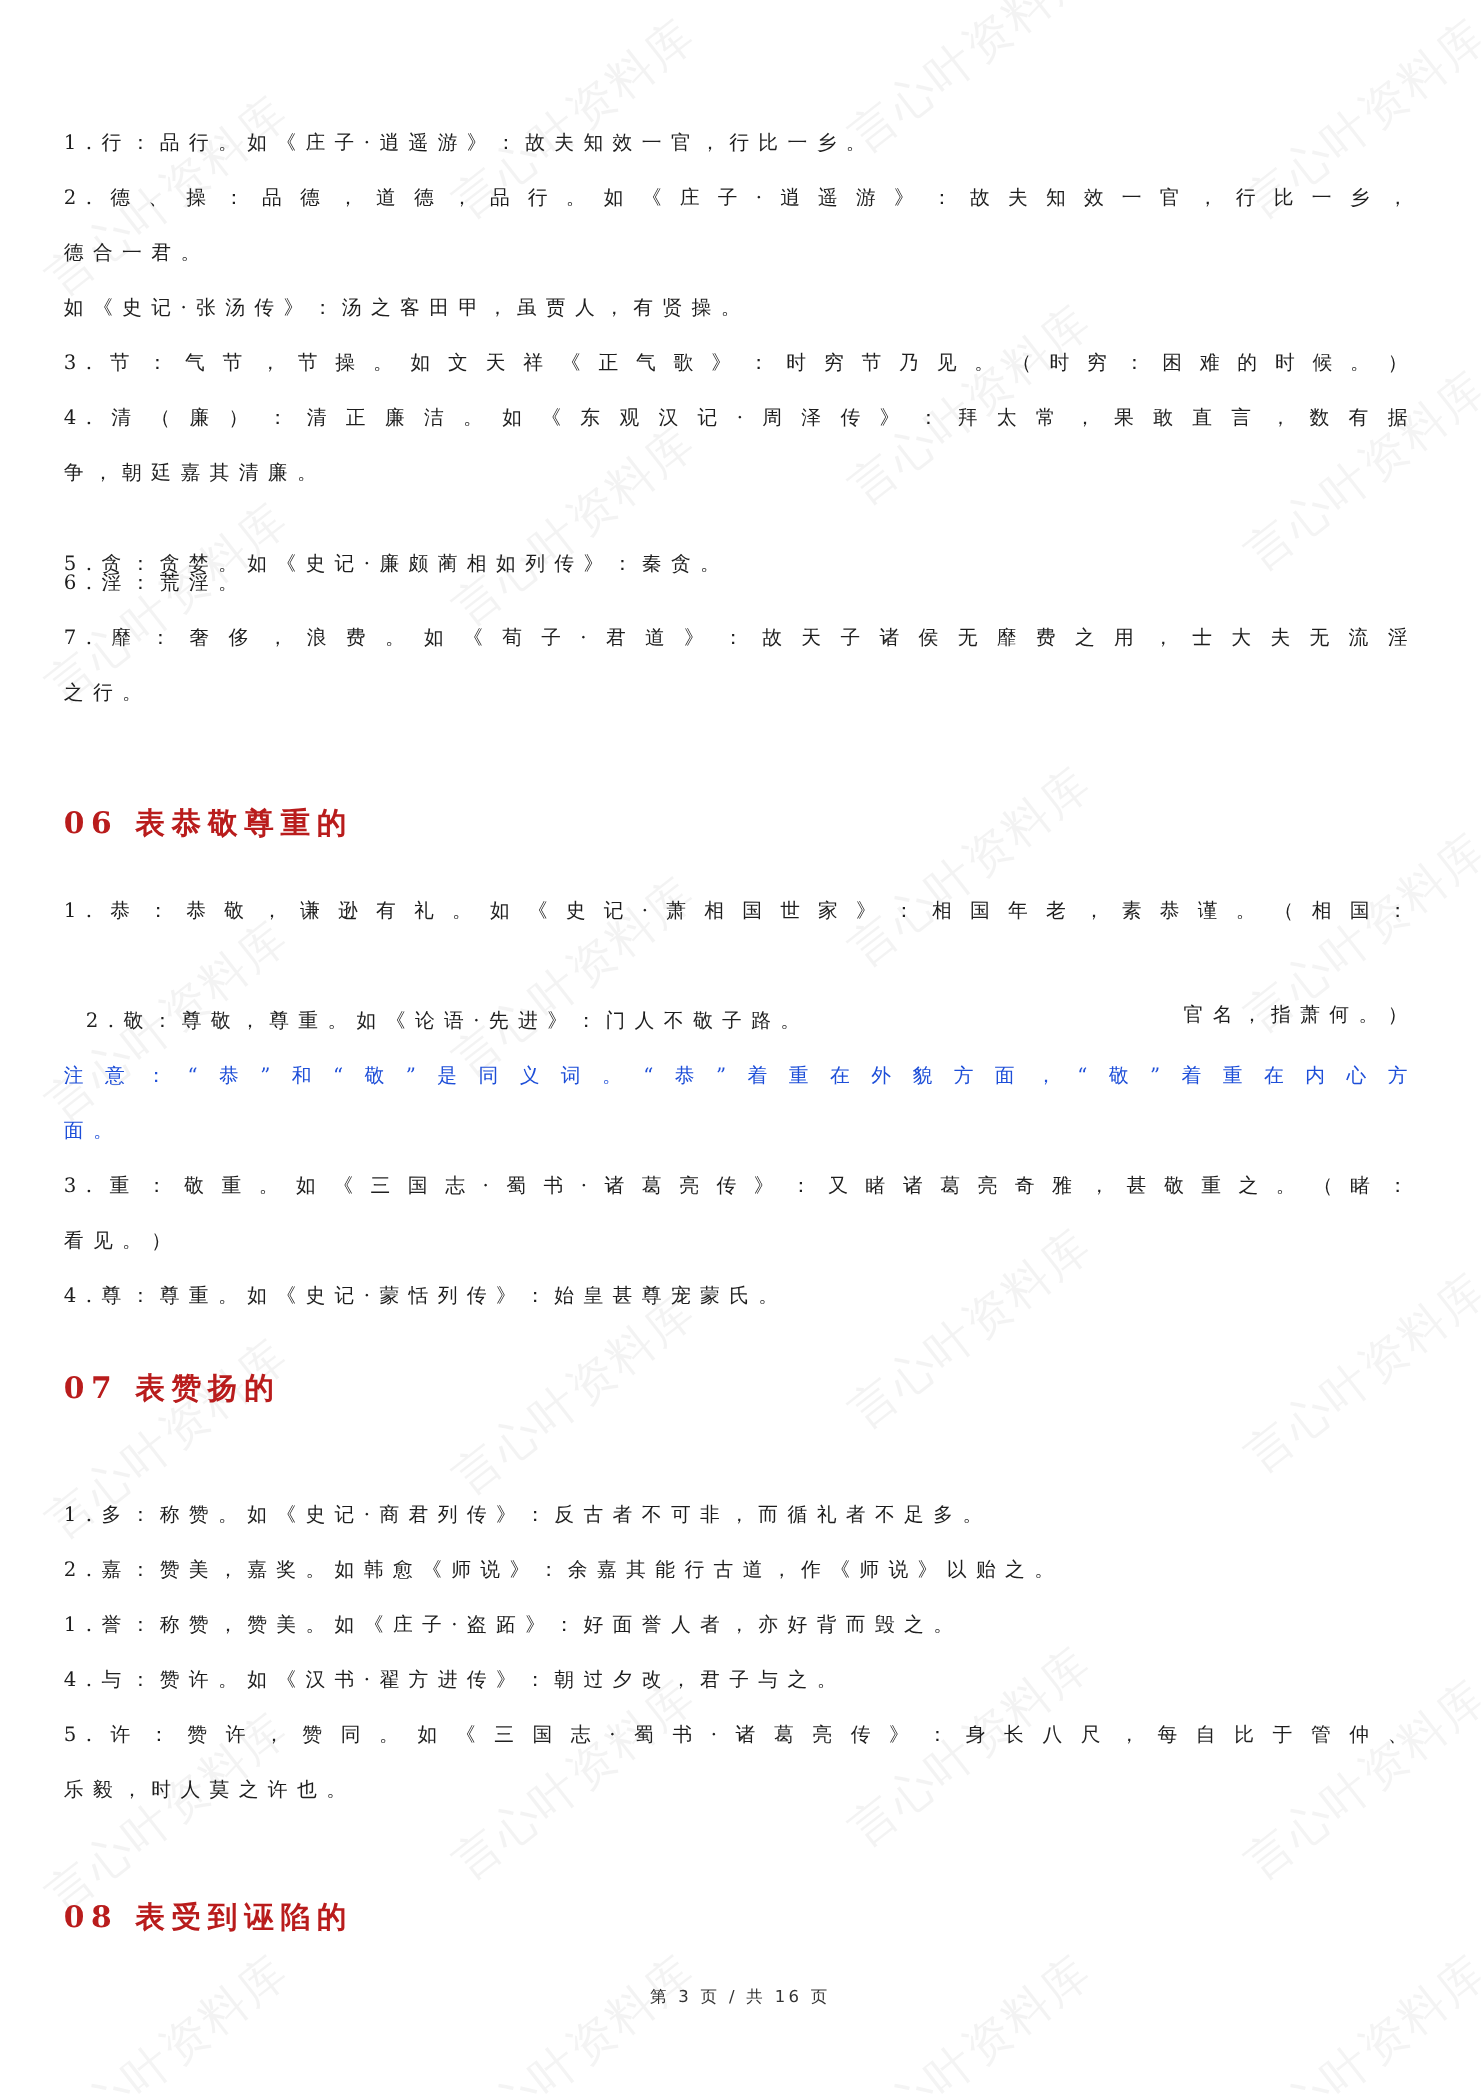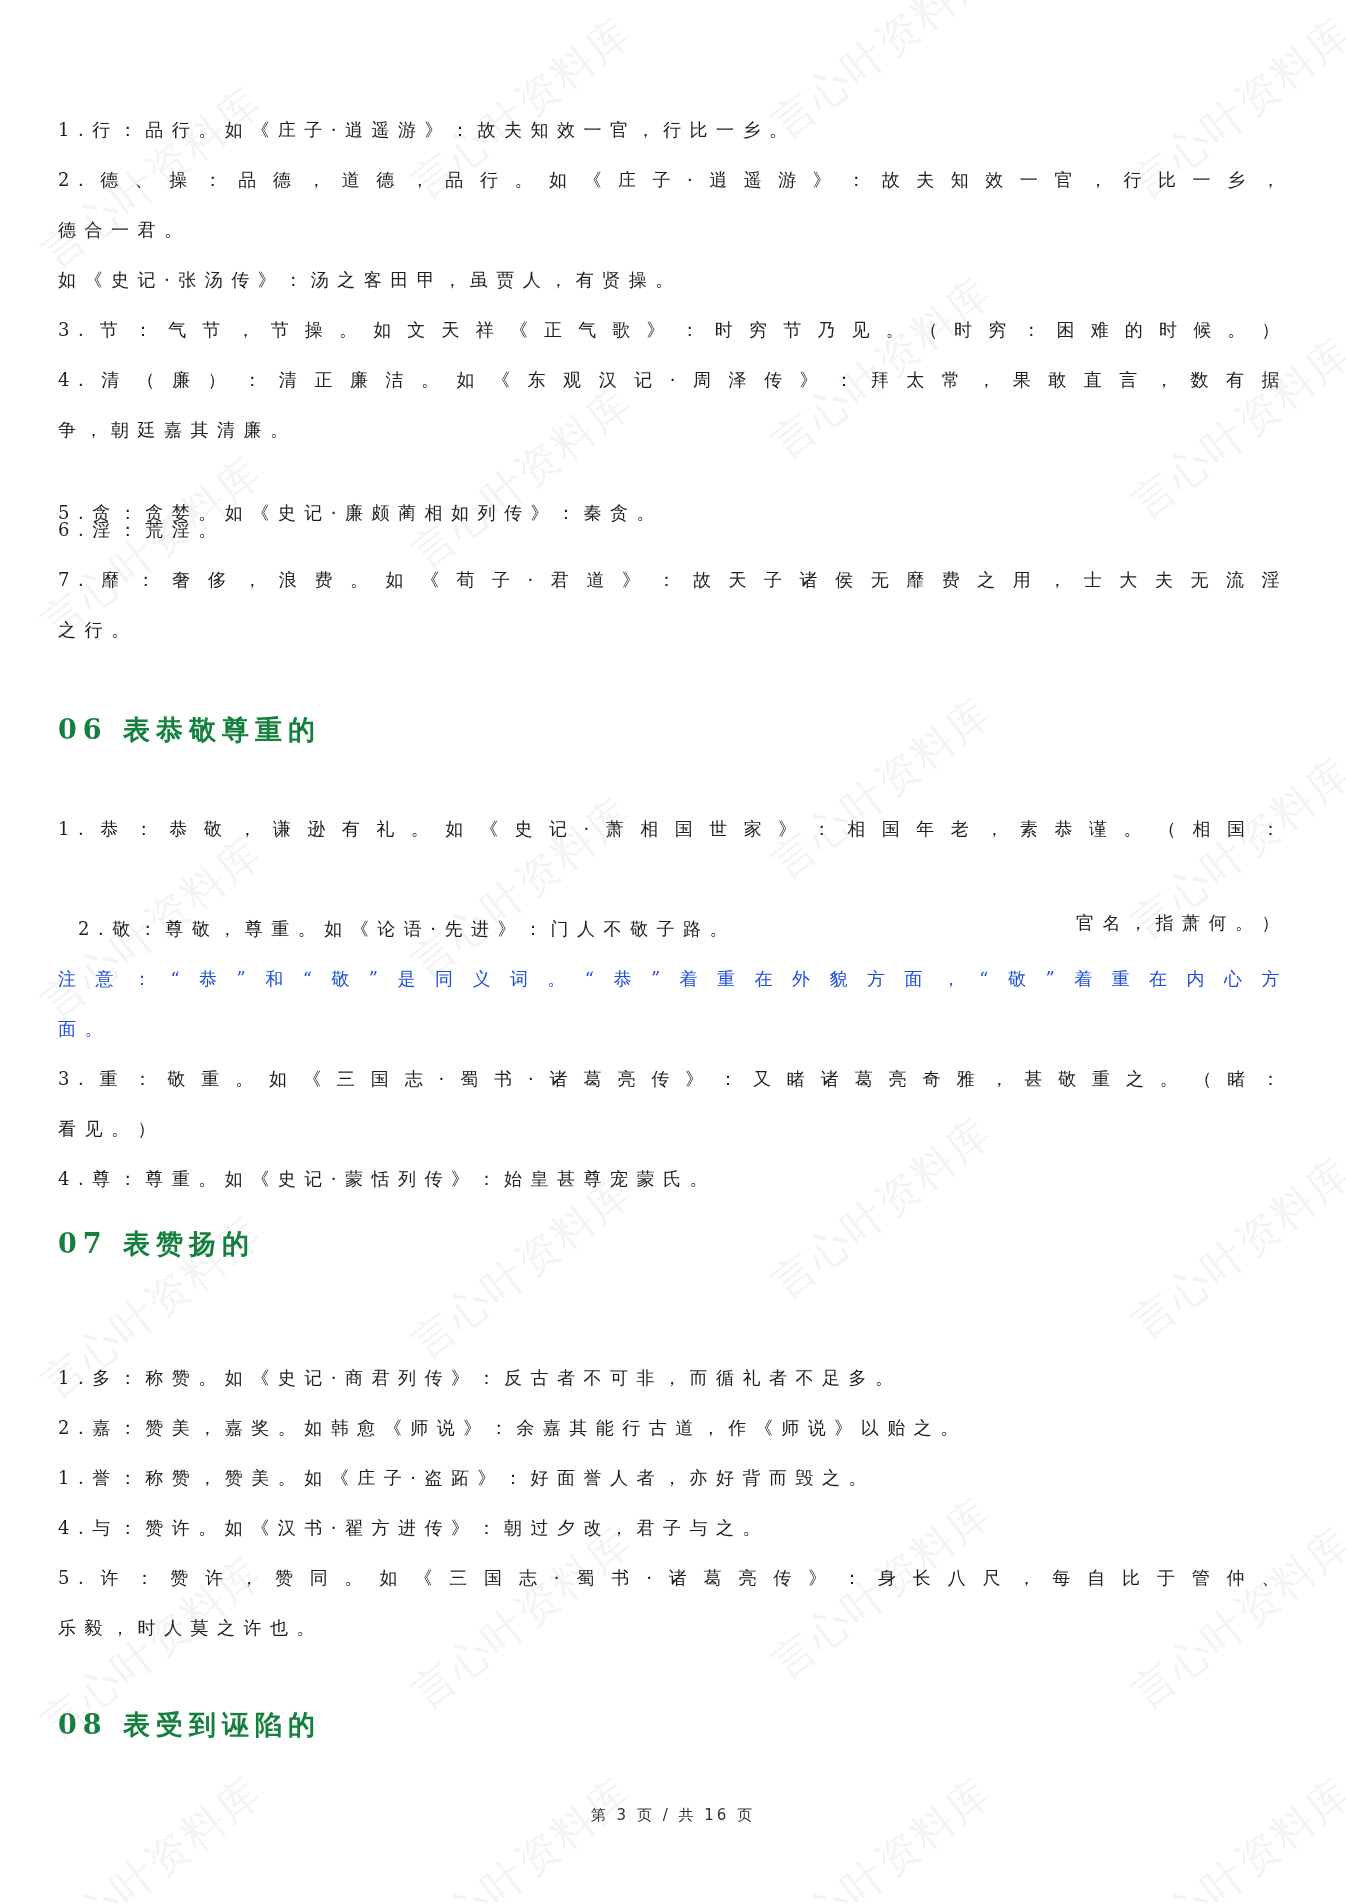--- a/index.html
+++ b/index.html
@@ -54,23 +54,24 @@
   }
   .line.note {
     color: #1d4ed8;
   }
   .heading {
     position: absolute;
     left: 0;
     font-size: 27px;
     line-height: 36px;
     letter-spacing: 6px;
-    color: #15803d;
+    color: #b91c1c;
     font-weight: 600;
     white-space: nowrap;
+    margin-top: 19px;
   }
   .footer {
     position: absolute;
     left: 0;
     width: 1346px;
     top: 1806px;
     text-align: center;
     font-family: "DejaVu Sans", "Liberation Sans", sans-serif;
     font-size: 15px;
     color: #333;

